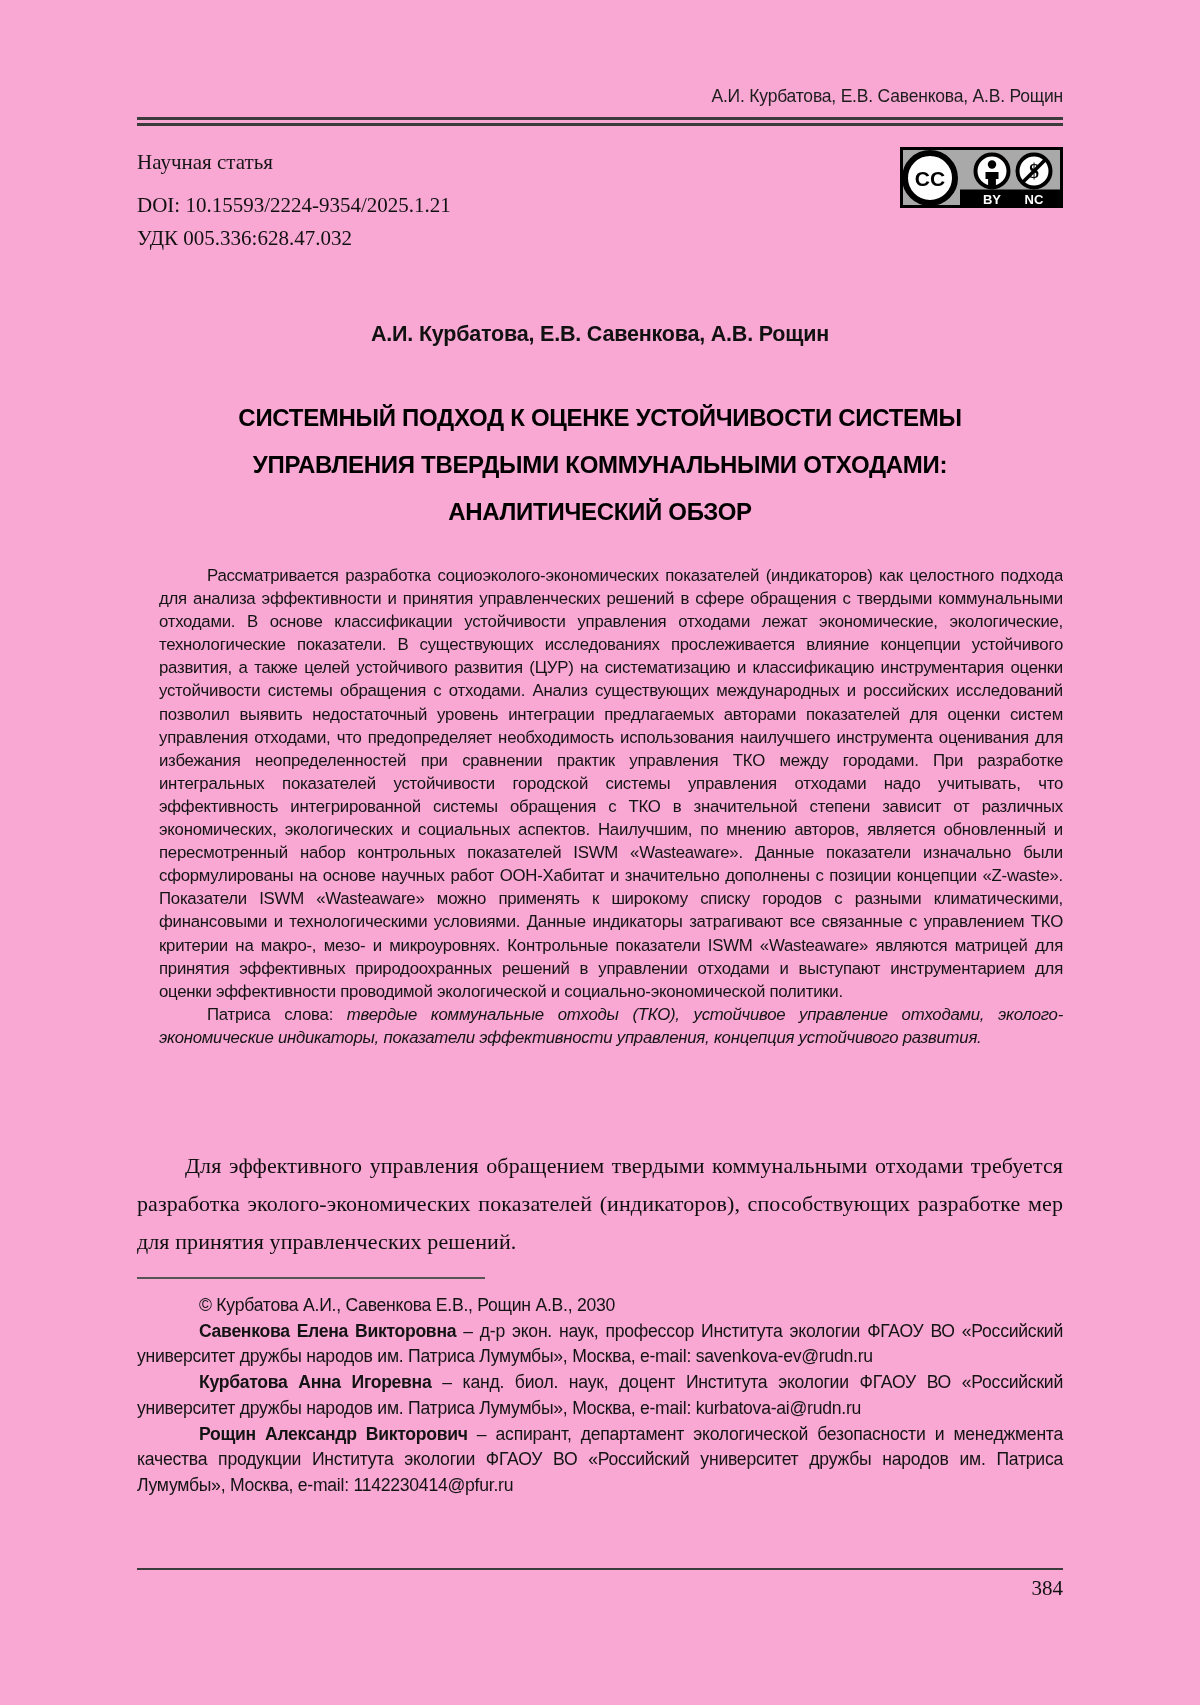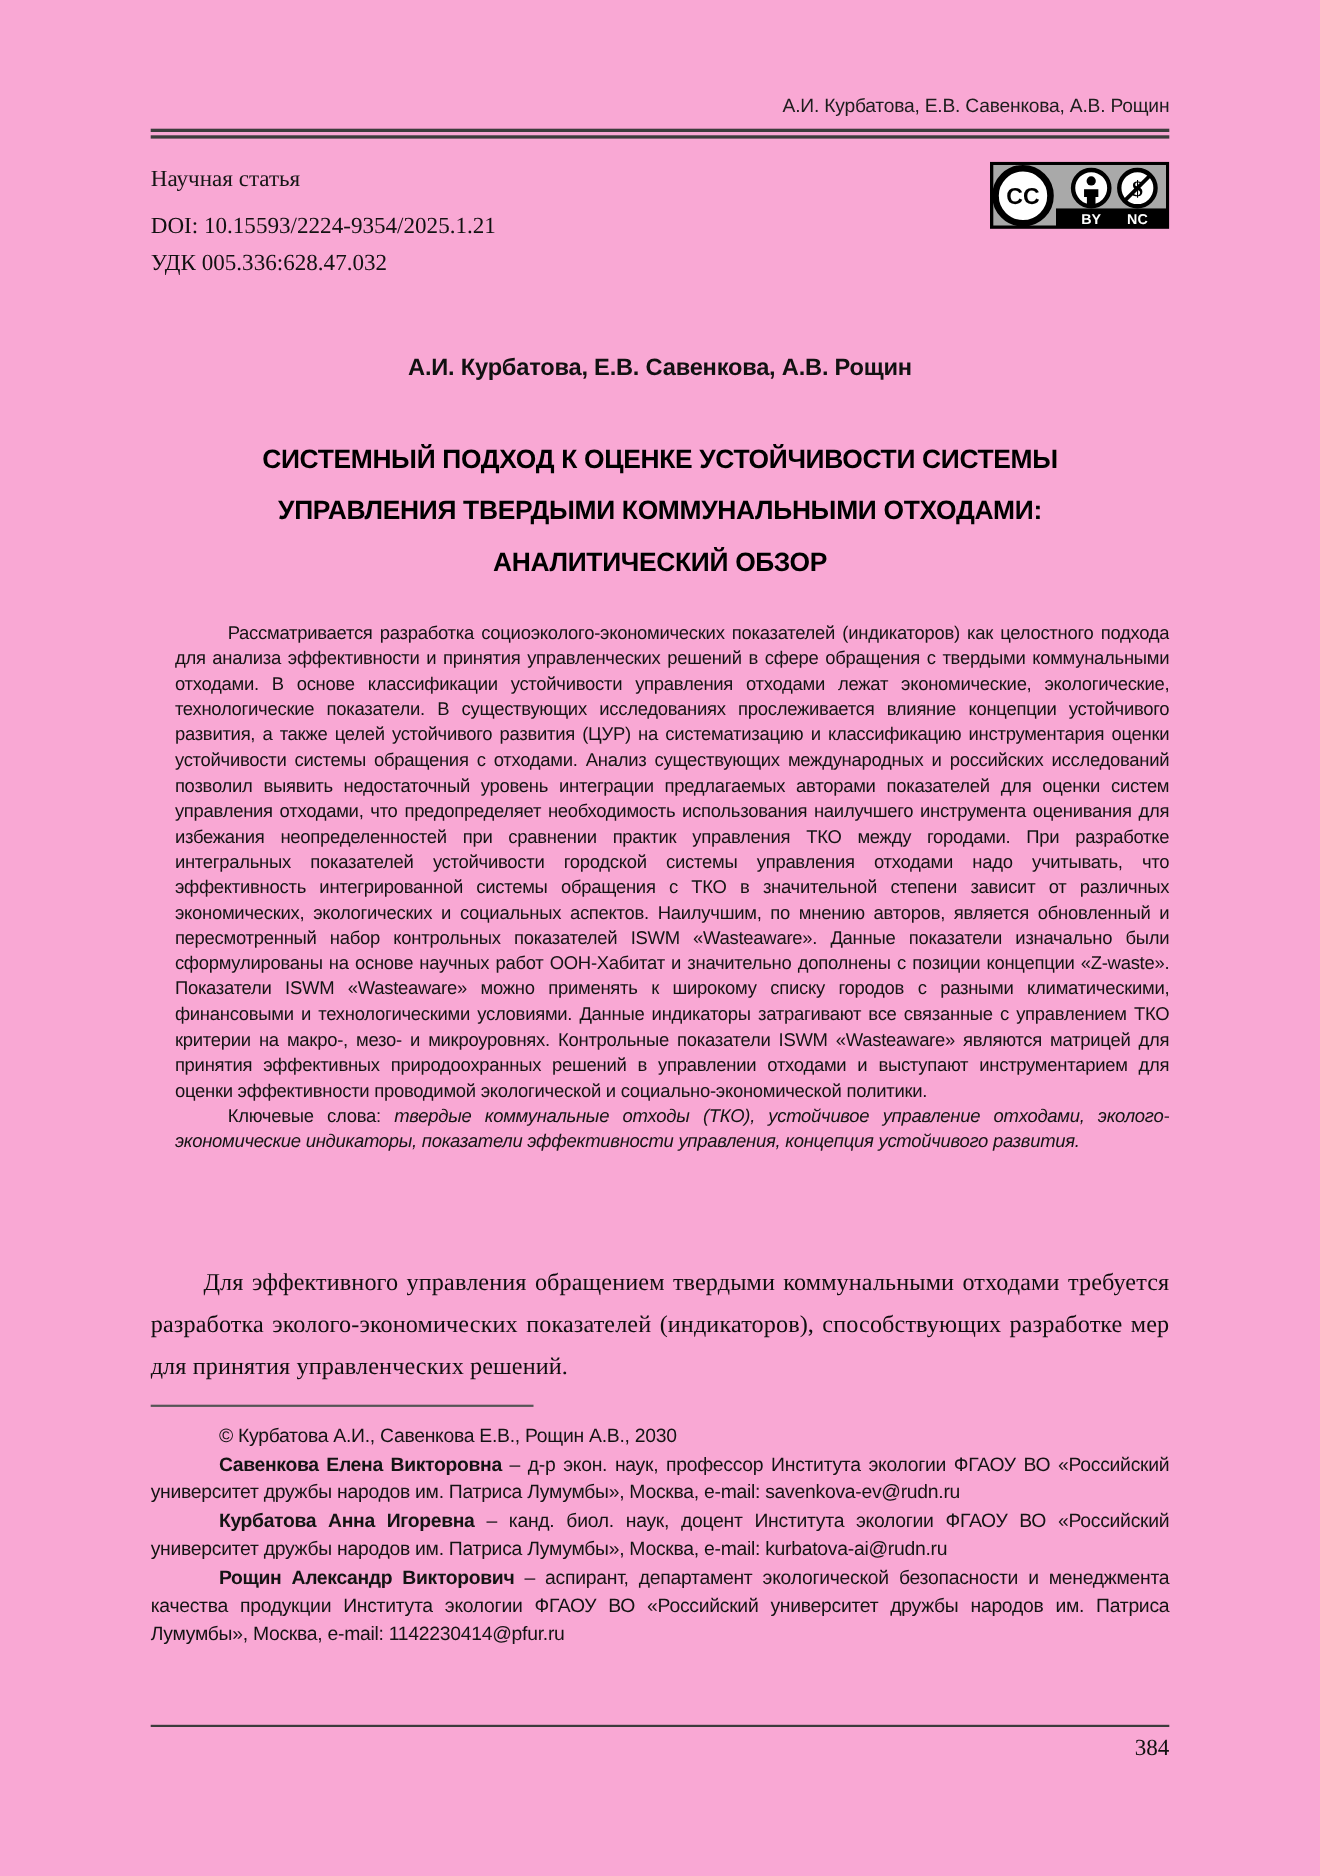--- a/index.html
+++ b/index.html
@@ -141,21 +141,21 @@
     <div class="authors-line sans">А.И. Курбатова, Е.В. Савенкова, А.В. Рощин</div>
 
     <div class="paper-title sans">
       <div>СИСТЕМНЫЙ ПОДХОД К ОЦЕНКЕ УСТОЙЧИВОСТИ СИСТЕМЫ</div>
       <div>УПРАВЛЕНИЯ ТВЕРДЫМИ КОММУНАЛЬНЫМИ ОТХОДАМИ:</div>
       <div>АНАЛИТИЧЕСКИЙ ОБЗОР</div>
     </div>
 
     <div class="abstract-block sans">
       <p class="abstract">Рассматривается разработка социоэколого-экономических показателей (индикаторов) как целостного подхода для анализа эффективности и принятия управленческих решений в сфере обращения с твердыми коммунальными отходами. В основе классификации устойчивости управления отходами лежат экономические, экологические, технологические показатели. В существующих исследованиях прослеживается влияние концепции устойчивого развития, а также целей устойчивого развития (ЦУР) на систематизацию и классификацию инструментария оценки устойчивости системы обращения с отходами. Анализ существующих международных и российских исследований позволил выявить недостаточный уровень интеграции предлагаемых авторами показателей для оценки систем управления отходами, что предопределяет необходимость использования наилучшего инструмента оценивания для избежания неопределенностей при сравнении практик управления ТКО между городами. При разработке интегральных показателей устойчивости городской системы управления отходами надо учитывать, что эффективность интегрированной системы обращения с ТКО в значительной степени зависит от различных экономических, экологических и социальных аспектов. Наилучшим, по мнению авторов, является обновленный и пересмотренный набор контрольных показателей ISWM «Wasteaware». Данные показатели изначально были сформулированы на основе научных работ ООН-Хабитат и значительно дополнены с позиции концепции «Z-waste». Показатели ISWM «Wasteaware» можно применять к широкому списку городов с разными климатическими, финансовыми и технологическими условиями. Данные индикаторы затрагивают все связанные с управлением ТКО критерии на макро-, мезо- и микроуровнях. Контрольные показатели ISWM «Wasteaware» являются матрицей для принятия эффективных природоохранных решений в управлении отходами и выступают инструментарием для оценки эффективности проводимой экологической и социально-экономической политики.</p>
-      <p class="keywords"><span>Ключевые слова: </span><i>твердые коммунальные отходы (ТКО), устойчивое управление отходами, эколого-экономические индикаторы, показатели эффективности управления, концепция устойчивого развития.</i></p>
+      <p class="keywords"><span>Патриса слова: </span><i>твердые коммунальные отходы (ТКО), устойчивое управление отходами, эколого-экономические индикаторы, показатели эффективности управления, концепция устойчивого развития.</i></p>
     </div>
 
     <div class="body-paragraph serif">Для эффективного управления обращением твердыми коммунальными отходами требуется разработка эколого-экономических показателей (индикаторов), способствующих разработке мер для принятия управленческих решений.</div>
 
     <div class="footnote-rule"></div>
 
     <div class="footnotes sans">
       <p>© Курбатова А.И., Савенкова Е.В., Рощин А.В., 2030</p>
       <p><b>Савенкова Елена Викторовна</b><span> – д-р экон. наук, профессор Института экологии ФГАОУ ВО «Российский университет дружбы народов им. Патриса Лумумбы», Москва, e-mail: savenkova-ev@rudn.ru</span></p>
       <p><b>Курбатова Анна Игоревна</b><span> – канд. биол. наук, доцент Института экологии ФГАОУ ВО «Российский университет дружбы народов им. Патриса Лумумбы», Москва, e-mail: kurbatova-ai@rudn.ru</span></p>

